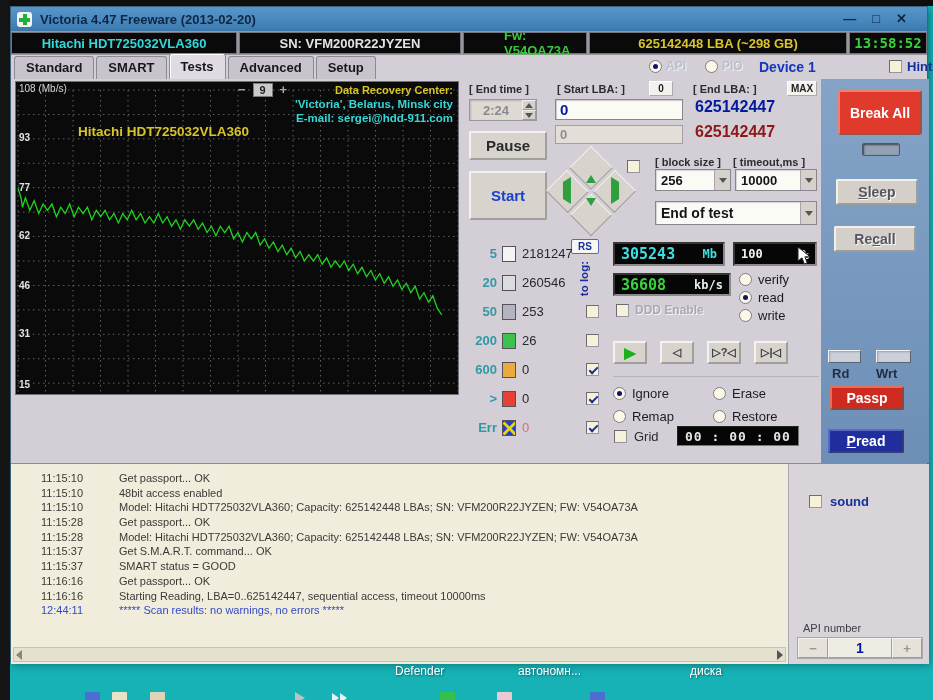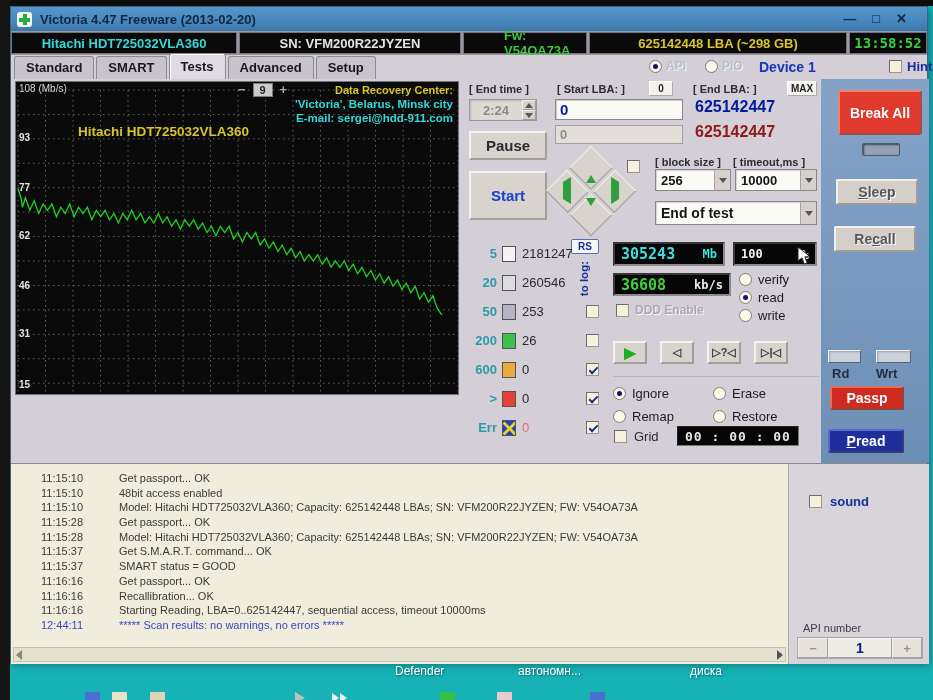--- a/index.html
+++ b/index.html
@@ -498,21 +498,20 @@
       <div class="log">
         <div class="log-list">
             <div class="logline"><span class="ltime">11:15:10</span><span class="ltext">Get passport... OK</span></div>
             <div class="logline"><span class="ltime">11:15:10</span><span class="ltext">48bit access enabled</span></div>
             <div class="logline"><span class="ltime">11:15:10</span><span class="ltext">Model: Hitachi HDT725032VLA360; Capacity: 625142448 LBAs; SN: VFM200R22JYZEN; FW: V54OA73A</span></div>
             <div class="logline"><span class="ltime">11:15:28</span><span class="ltext">Get passport... OK</span></div>
             <div class="logline"><span class="ltime">11:15:28</span><span class="ltext">Model: Hitachi HDT725032VLA360; Capacity: 625142448 LBAs; SN: VFM200R22JYZEN; FW: V54OA73A</span></div>
             <div class="logline"><span class="ltime">11:15:37</span><span class="ltext">Get S.M.A.R.T. command... OK</span></div>
             <div class="logline"><span class="ltime">11:15:37</span><span class="ltext">SMART status = GOOD</span></div>
             <div class="logline"><span class="ltime">11:16:16</span><span class="ltext">Get passport... OK</span></div>
-            <div class="logline"><span class="ltime">11:16:16</span><span class="ltext">Recallibration... OK</span></div>
             <div class="logline"><span class="ltime">11:16:16</span><span class="ltext">Starting Reading, LBA=0..625142447, sequential access, timeout 10000ms</span></div>
             <div class="logline hl"><span class="ltime">12:44:11</span><span class="ltext">***** Scan results: no warnings, no errors *****</span></div>
           </div>
         <div class="log-scroll">
           <span class="sb-arrow sb-left"></span>
           <span class="sb-arrow sb-right"></span>
         </div>
       </div>
       <div class="rightlower">
         <span class="abs rl-sound">

